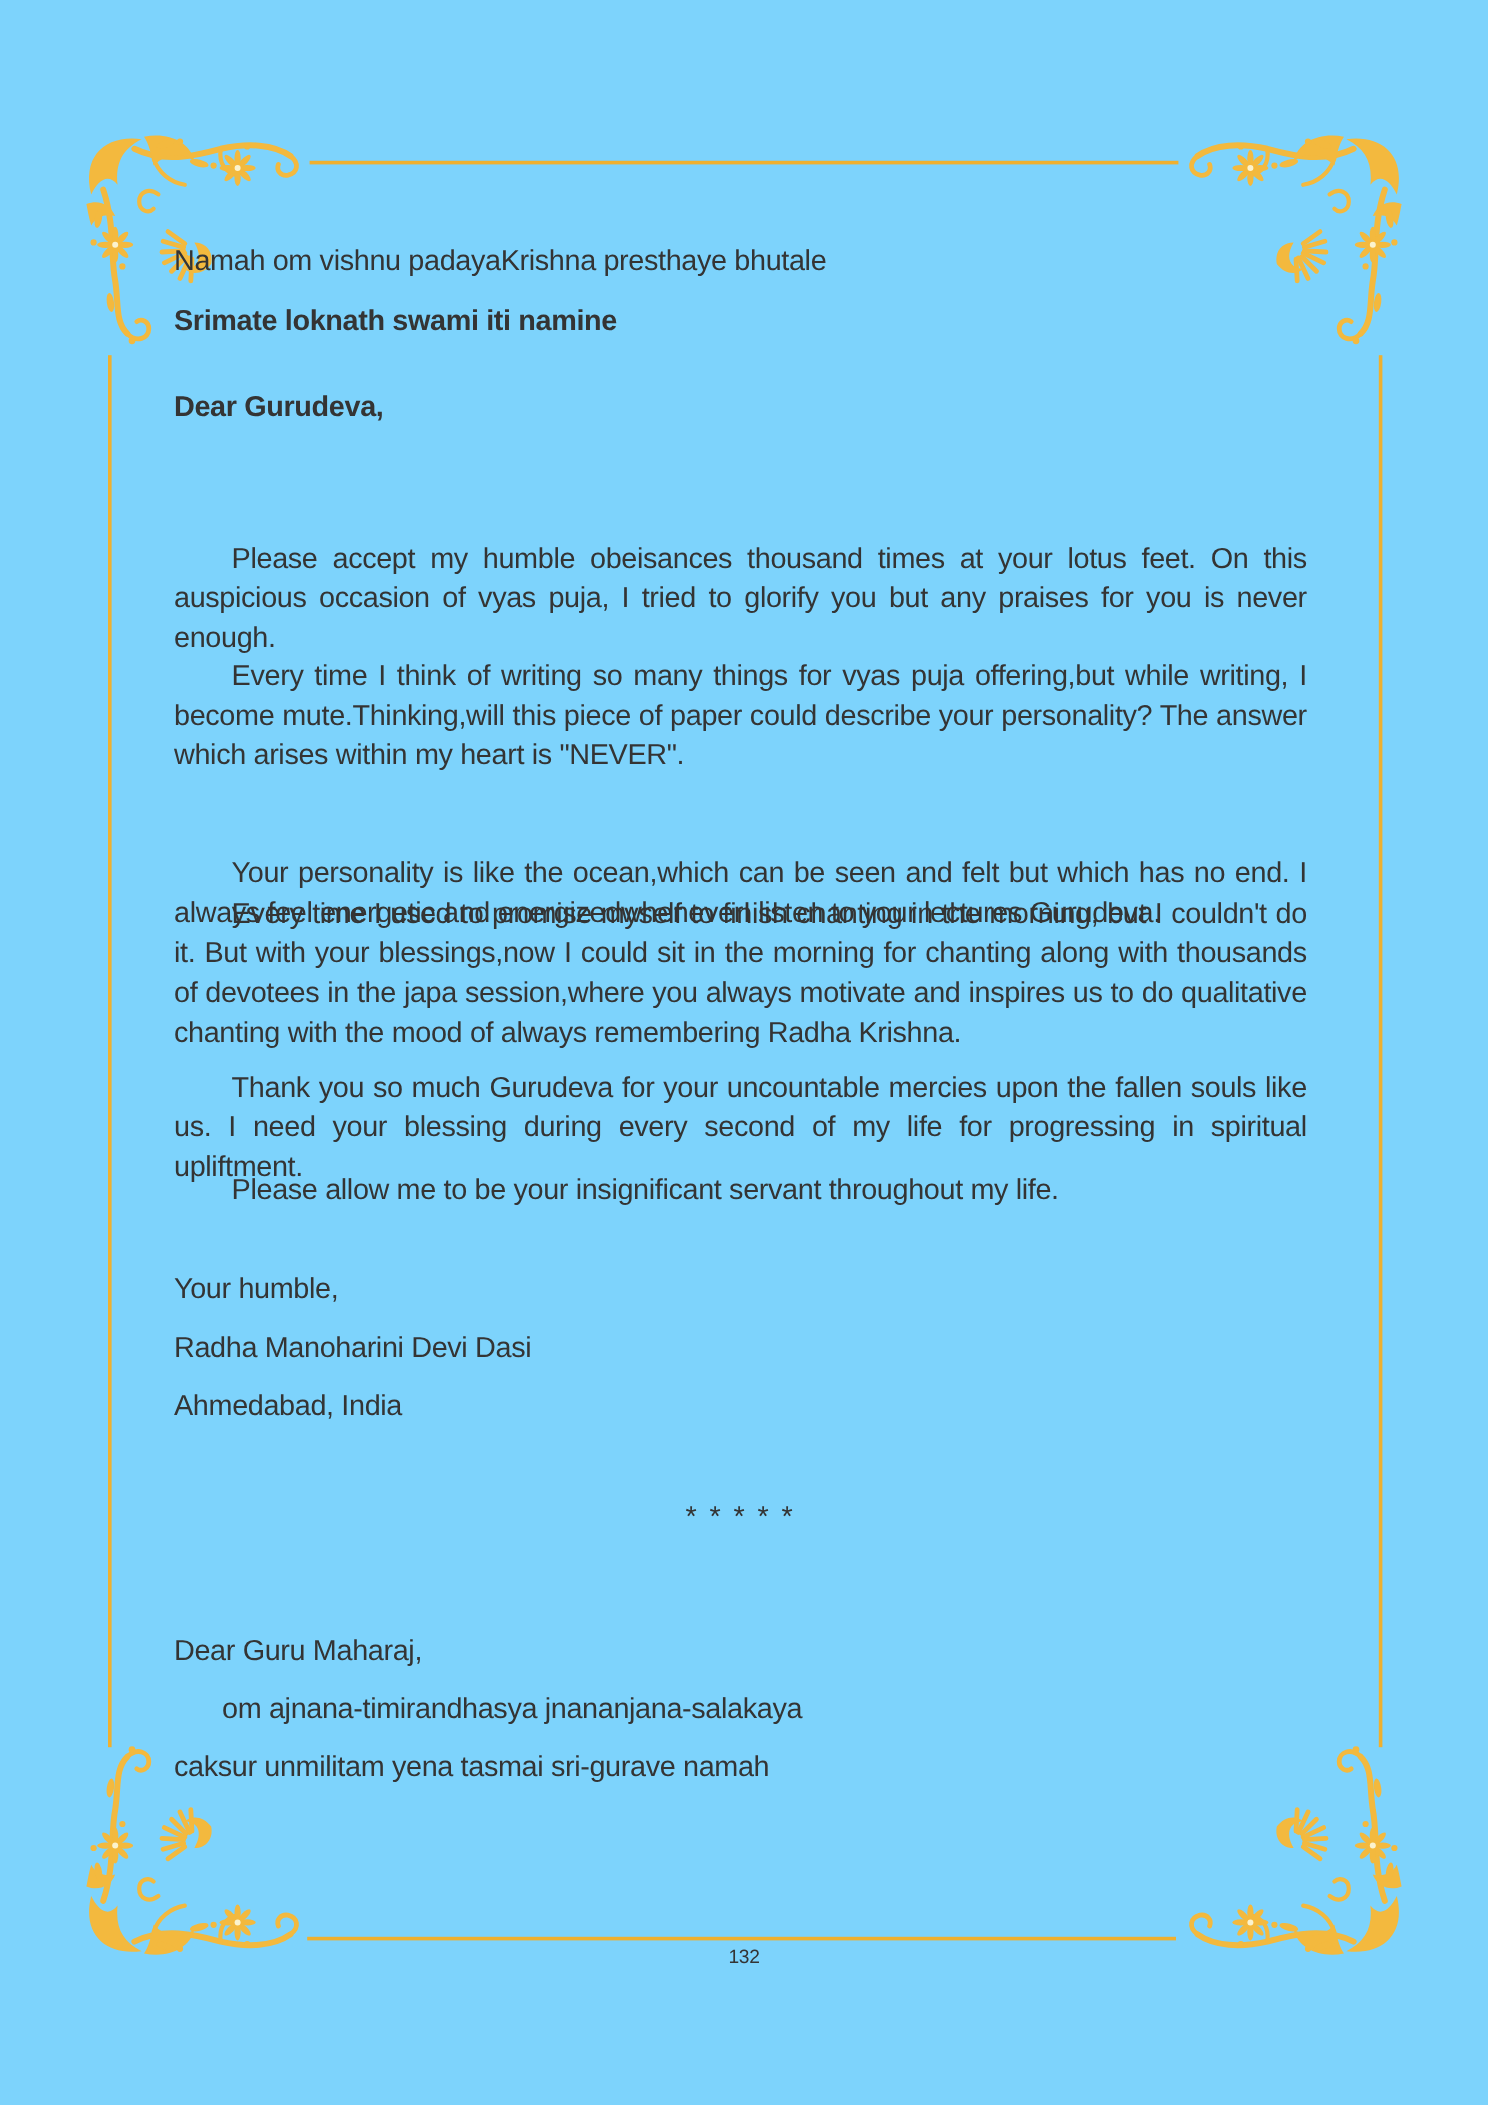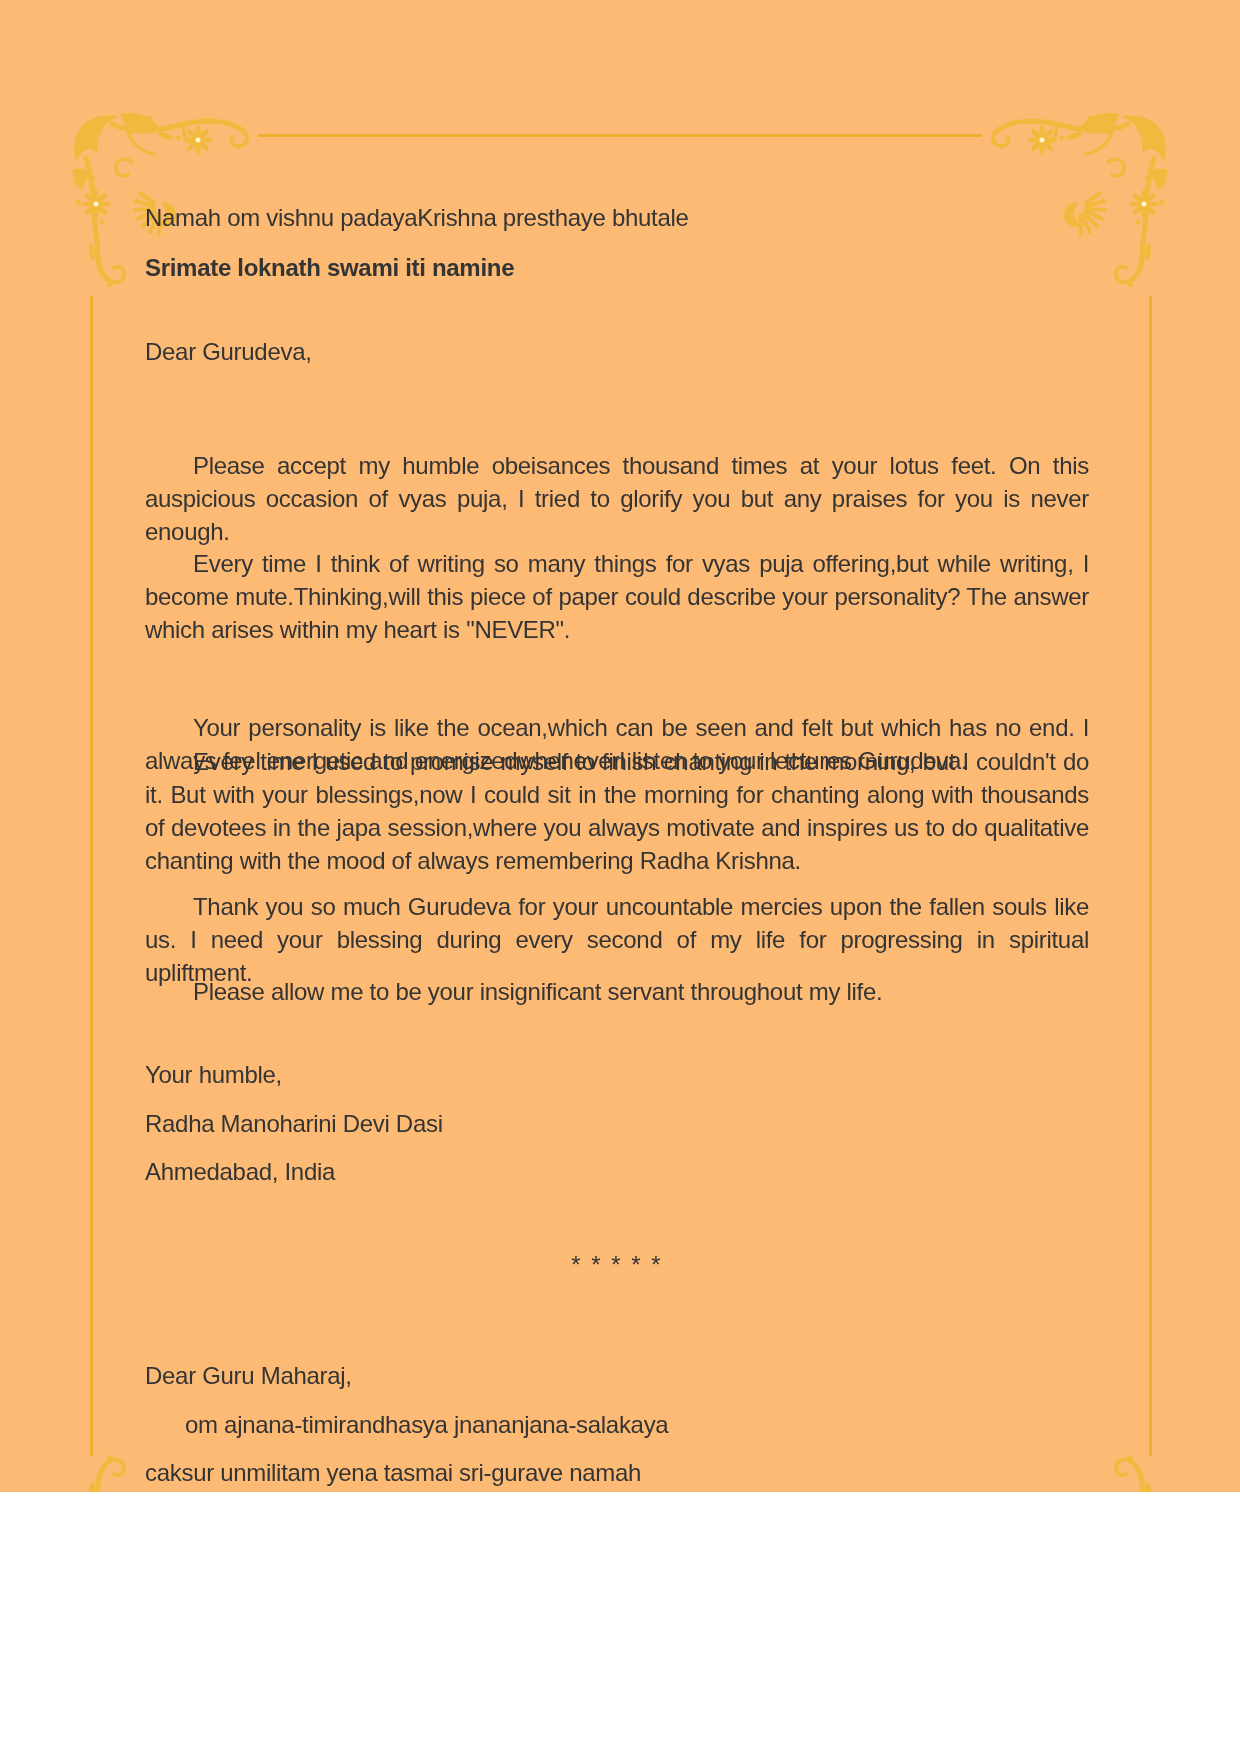--- a/index.html
+++ b/index.html
@@ -1,19 +1,19 @@
 <!DOCTYPE html>
 <html><head>
 <meta charset="utf-8">
 <style>
   html,body{margin:0;padding:0;}
   body{width:1240px;height:1754px;}
   .page{
-    position:relative;width:1240px;height:1492px;
-    background:#fdba74;overflow:hidden;
+    position:relative;width:1240px;height:1754px;
+    background:#7dd3fc;overflow:hidden;
     font-family:"Liberation Sans",sans-serif;
   }
   
   .bline{position:absolute;background:#EFB02F;}
   .bline.top{left:258px;top:134px;width:724px;height:3px;}
   .bline.bottom{left:256px;top:1614px;width:724px;height:3px;}
   .bline.left{left:90px;top:296px;width:3px;height:1160px;}
   .bline.right{left:1149px;top:296px;width:3px;height:1160px;}
   .corner{position:absolute;width:190px;height:180px;}
   .corner svg{width:100%;height:100%;display:block;}
@@ -23,21 +23,21 @@
   .corner.br{left:984px;top:1452px;transform:scale(-1,-1);}
   
   .tx{
     position:absolute;left:145px;width:944px;
     font-size:24px;line-height:33px;letter-spacing:-0.3px;
     color:#343434;
   }
   .para{text-align:justify;text-indent:48px;}
   .b-inv1{top:201px;}
   .b-inv2{top:251px;font-weight:bold;}
-  .b-salut{top:335px;}
+  .b-salut{top:323px;font-weight:bold;}
   .b-p1{top:449px;}
   .b-p2{top:547px;}
   .b-p3{top:663px;margin-top:48px;}
   .b-p4{top:745px;}
   .b-p5{top:890px;}
   .b-p6{top:975px;}
   .b-c1{top:1058px;}
   .b-c2{top:1107px;}
   .b-c3{top:1155px;}
   .b-sep{top:1248px;text-align:center;letter-spacing:2px;}

